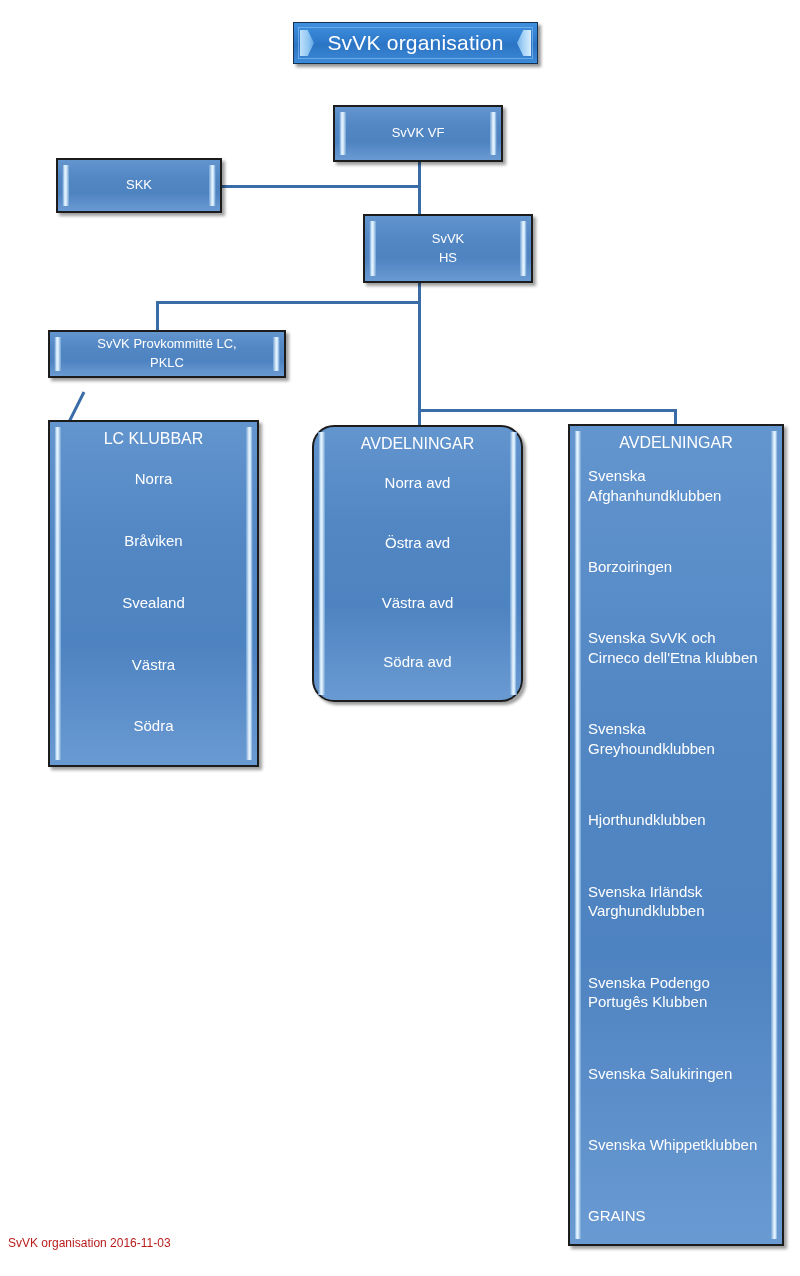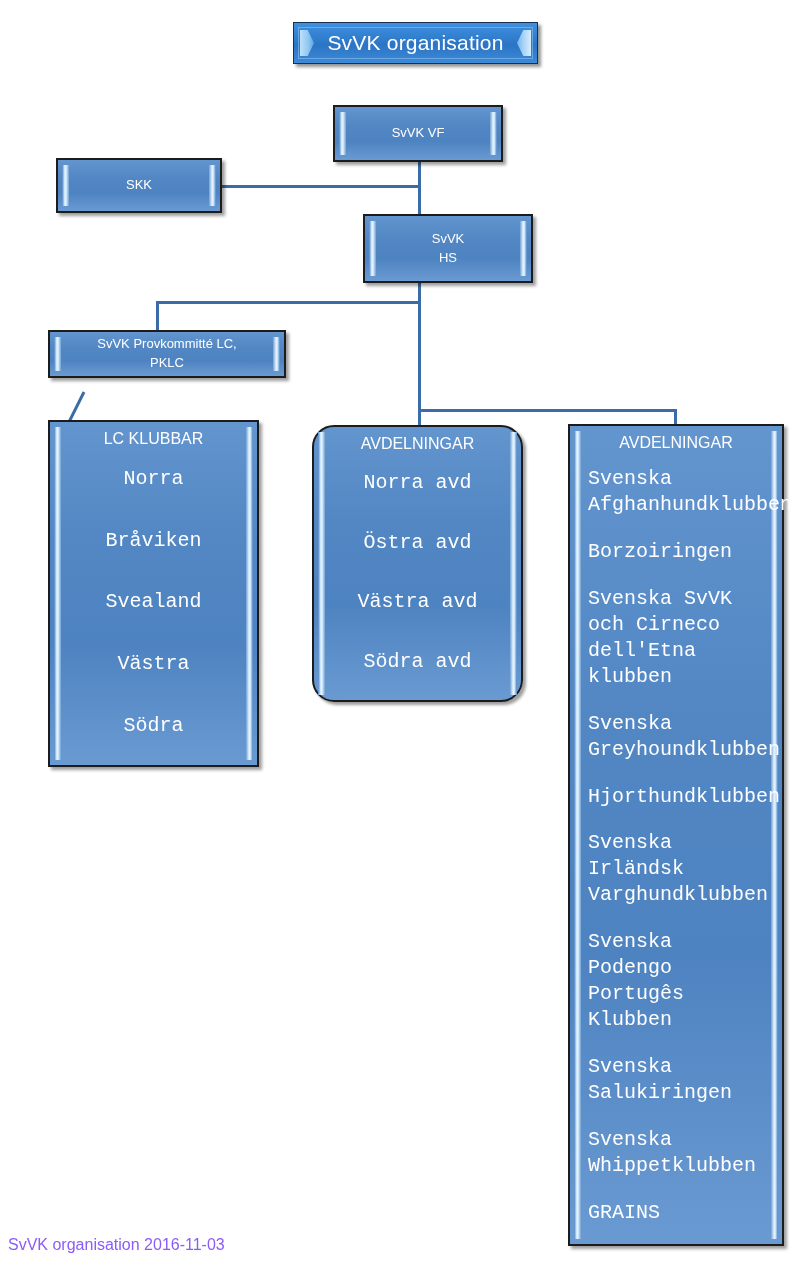--- a/index.html
+++ b/index.html
@@ -135,37 +135,36 @@
     text-align: center;
     white-space: nowrap;
   }
   .group .group-items {
     display: flex;
     flex-direction: column;
     flex: 1;
     justify-content: space-around;
   }
   .group .group-item {
-    font-size: 20px;
+    font-size: 15px;
     color: #ffffff;
     text-align: center;
     line-height: 1.3;
-    font-family: Liberation Mono, monospace;
   }
   
   .group.left-align .group-items { justify-content: space-between; padding: 14px 0 10px 0; }
   .group.left-align .group-item { text-align: left; }
 
   
   .footer {
     position: absolute;
     left: 8px;
     top: 1236px;
-    font-size: 16px;
-    color: #8b5cf6;
+    font-size: 12px;
+    color: #b91c1c;
     white-space: nowrap;
     z-index: 6;
   }
 </style>
 </head>
 <body>
 
 <div id="canvas">
 
   <div class="conn conn-v" style="left:418px; top:162px; height:52px;"></div>

